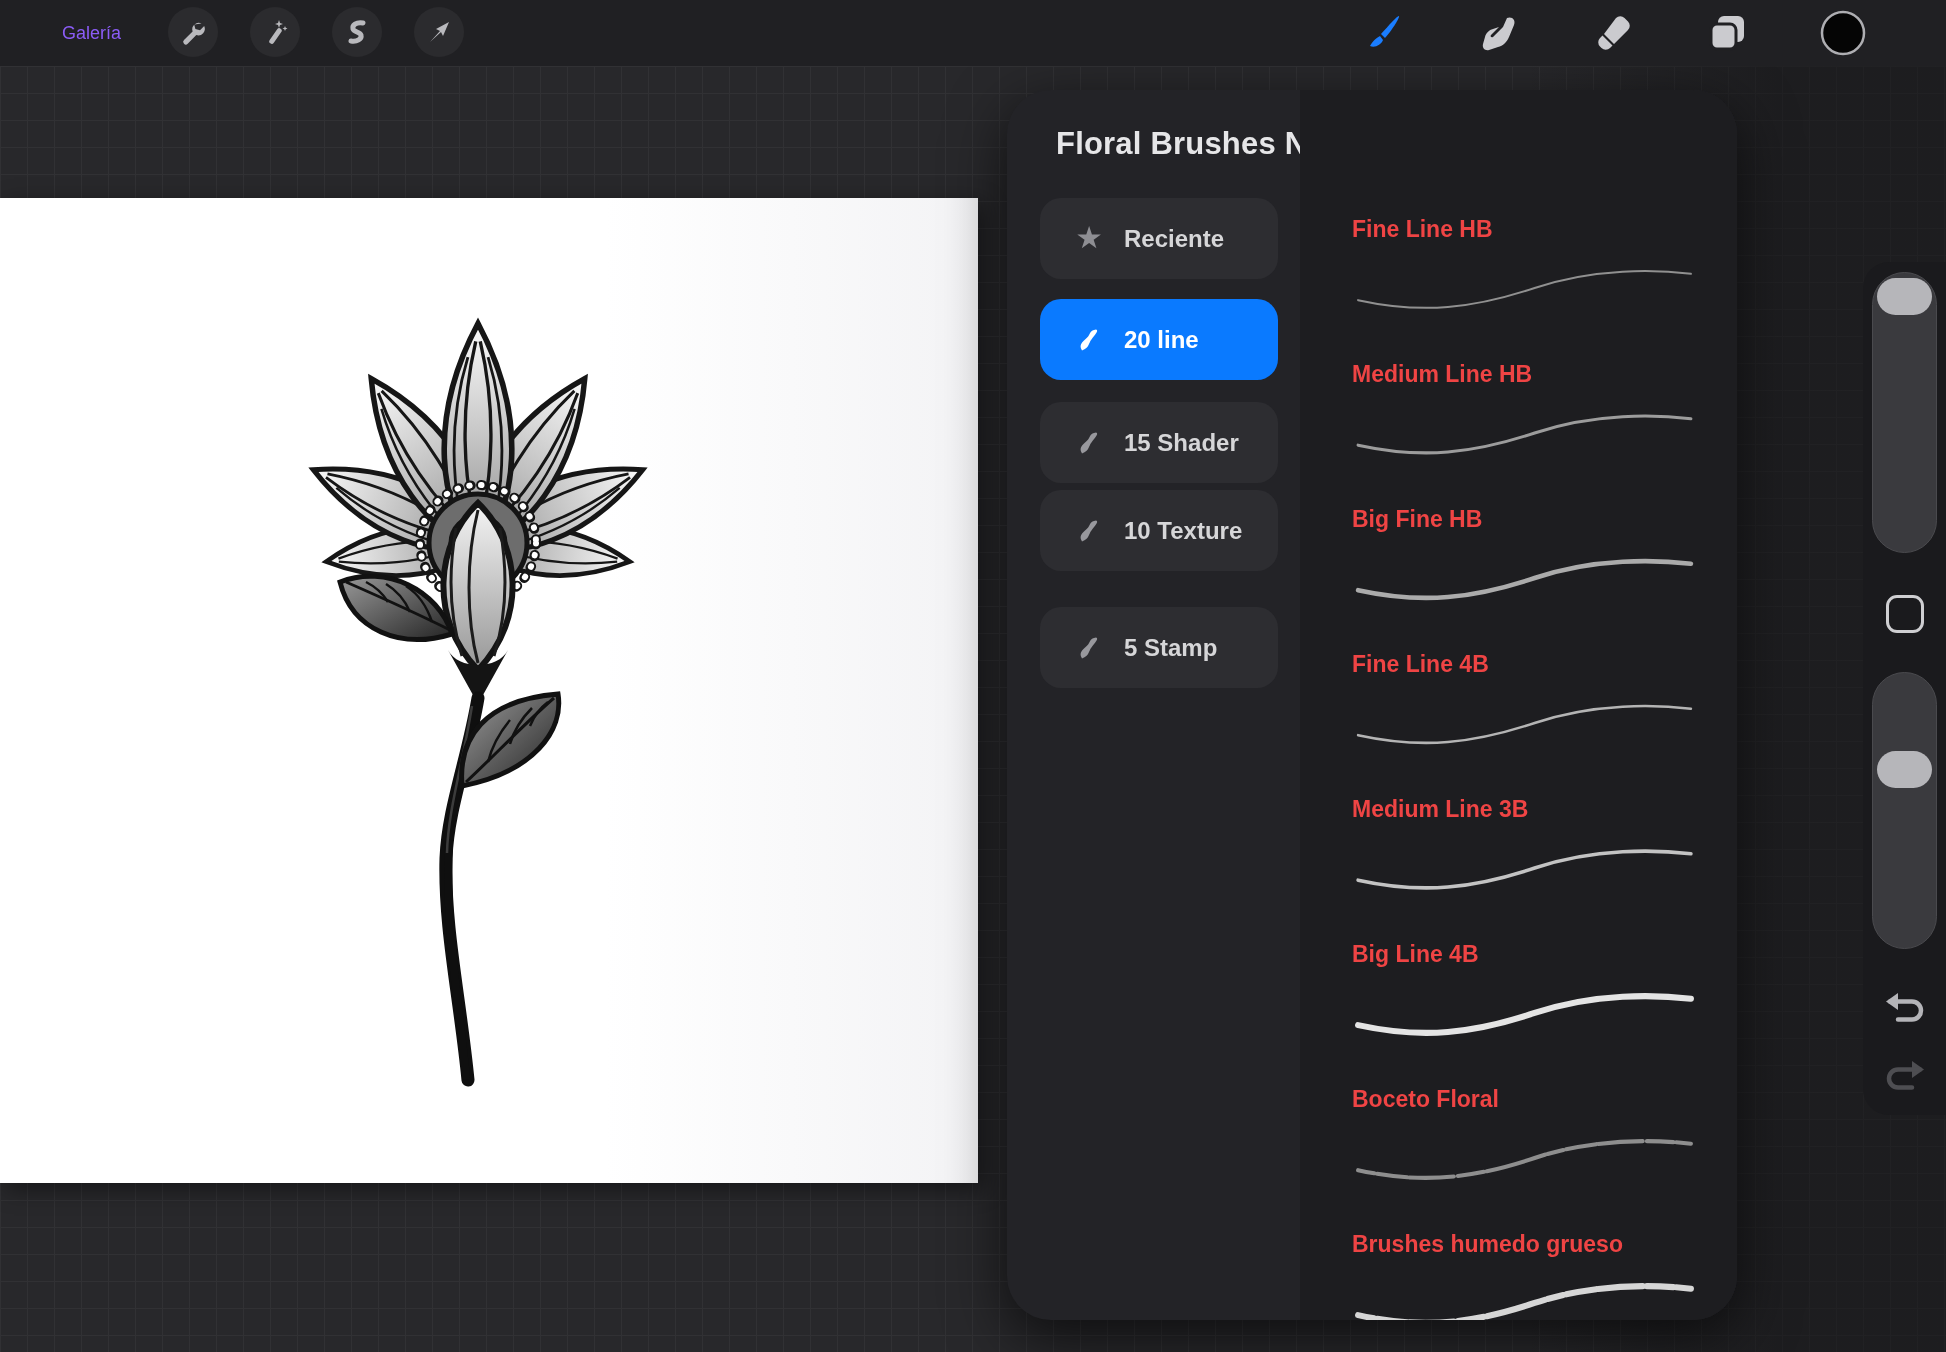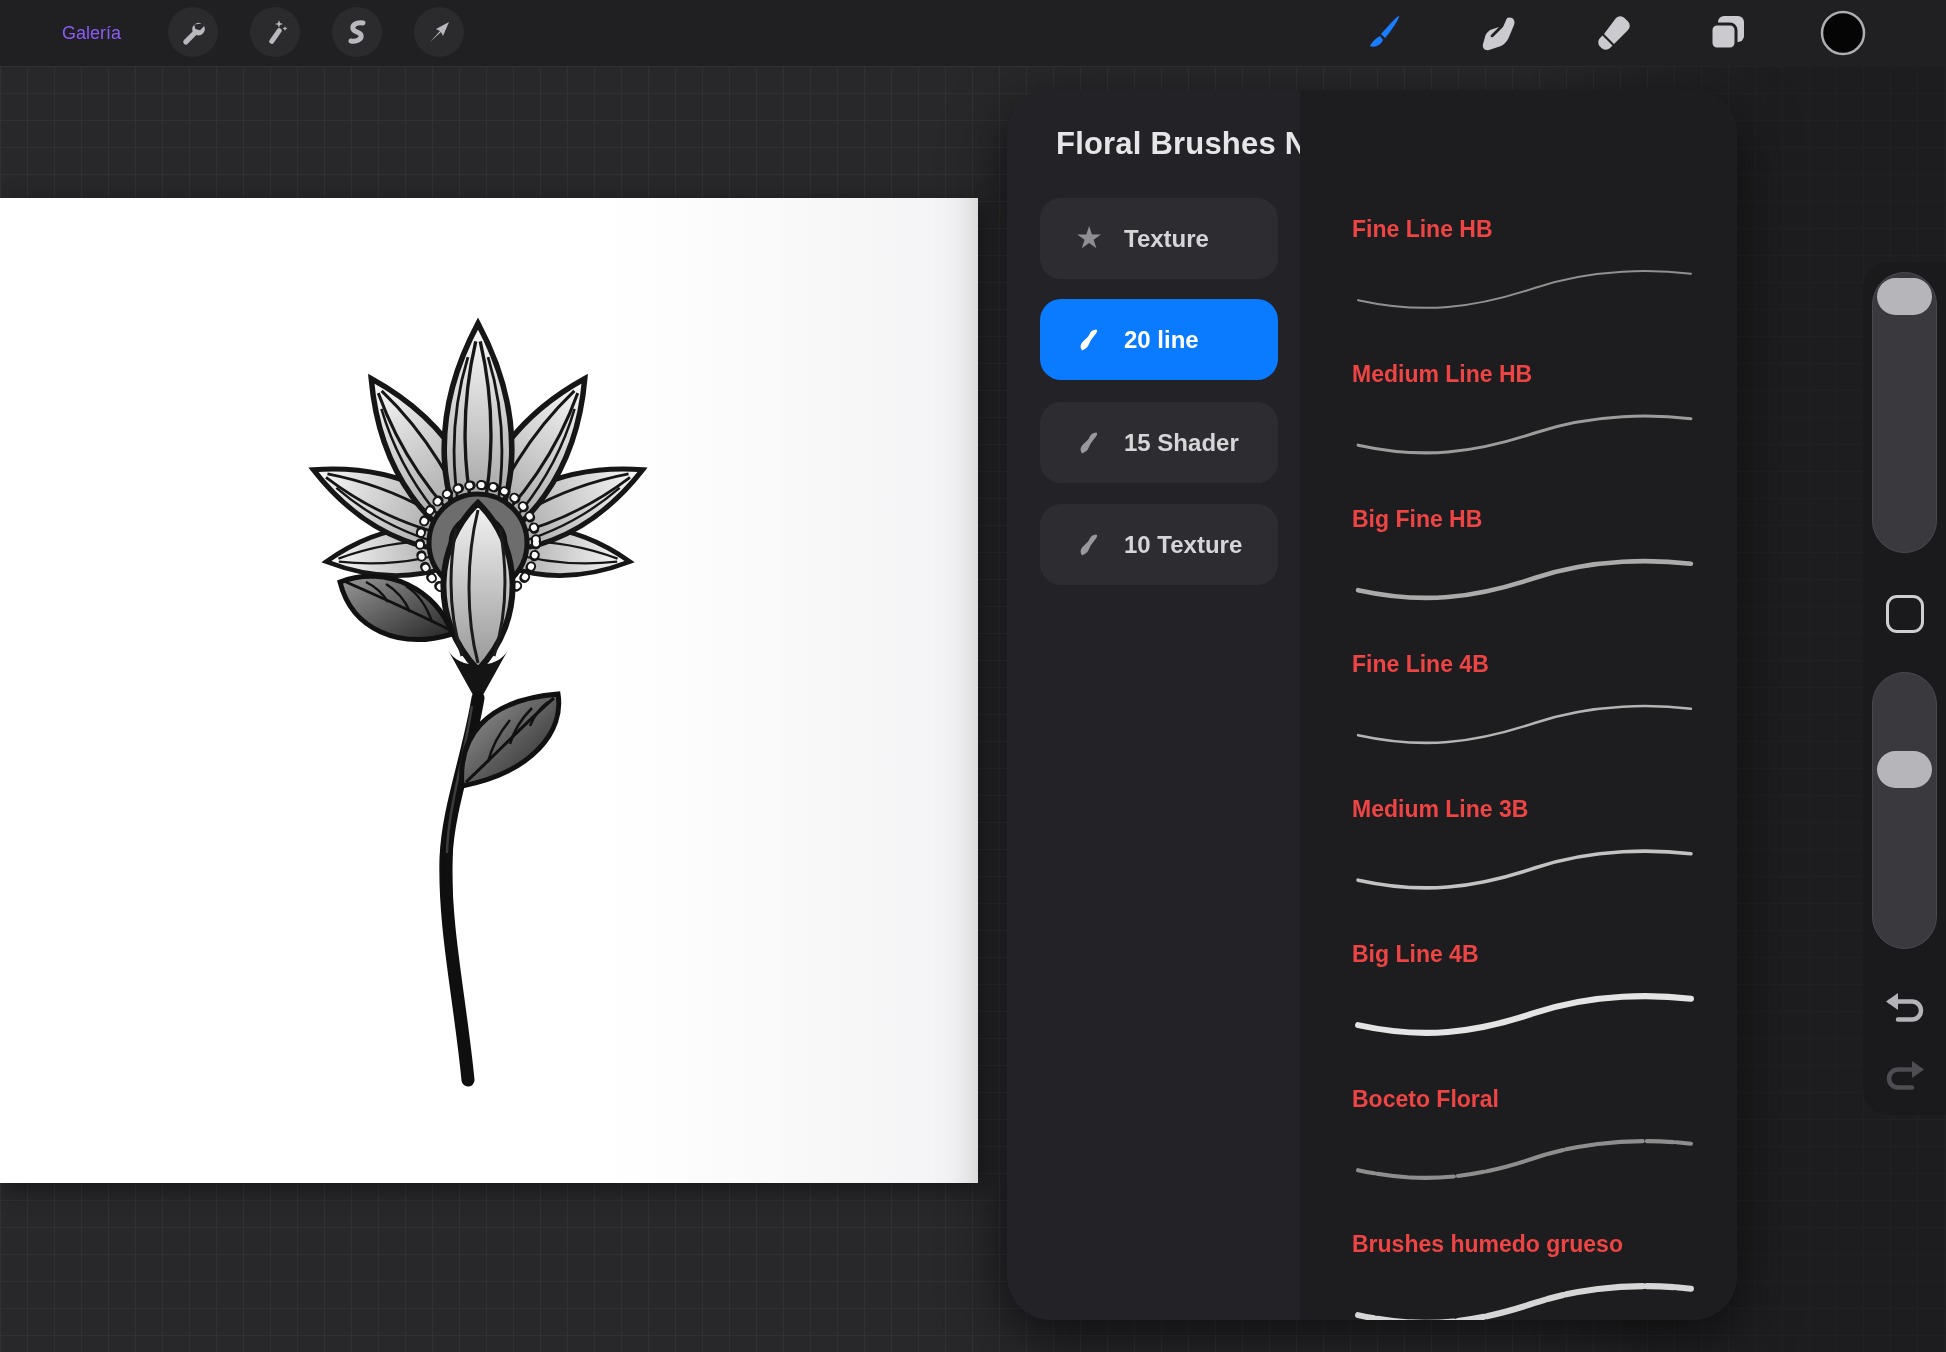--- a/index.html
+++ b/index.html
@@ -273,45 +273,53 @@
     <svg width="38" height="38" viewBox="0 0 38 38">
         <path d="M19,4 V34 M4,19 H34" stroke="currentColor" stroke-width="5" stroke-linecap="round"></path>
       </svg>
   </div>
 
   <div class="group-col">
     <div class="group-btn" style="top:108px">
       <span class="g-icon">
           <span class="star-glyph">★</span>
         </span>
-      <span>Texture</span>
+      <span>Reciente</span>
     </div>
     <div class="group-btn selected" style="top:209px">
       <span class="g-icon">
           <svg width="28" height="28" viewBox="0 0 32 32">
             <path d="M8,28 C3,20 11,17 15,12 C18,8 17,5 24,4 C28,5 22,11 19,15 C15,20 17,24 8,28 Z" fill="currentColor"></path>
           </svg>
         </span>
       <span>20 line</span>
     </div>
     <div class="group-btn" style="top:312px">
       <span class="g-icon">
           <svg width="28" height="28" viewBox="0 0 32 32">
             <path d="M8,28 C3,20 11,17 15,12 C18,8 17,5 24,4 C28,5 22,11 19,15 C15,20 17,24 8,28 Z" fill="currentColor"></path>
           </svg>
         </span>
       <span>15 Shader</span>
     </div>
-    <div class="group-btn" style="top:414px">
+    <div class="group-btn" style="top:400px">
       <span class="g-icon">
           <svg width="28" height="28" viewBox="0 0 32 32">
             <path d="M8,28 C3,20 11,17 15,12 C18,8 17,5 24,4 C28,5 22,11 19,15 C15,20 17,24 8,28 Z" fill="currentColor"></path>
           </svg>
         </span>
       <span>10 Texture</span>
+    </div>
+    <div class="group-btn" style="top:517px">
+      <span class="g-icon">
+          <svg width="28" height="28" viewBox="0 0 32 32">
+            <path d="M8,28 C3,20 11,17 15,12 C18,8 17,5 24,4 C28,5 22,11 19,15 C15,20 17,24 8,28 Z" fill="currentColor"></path>
+          </svg>
+        </span>
+      <span>5 Stamp</span>
     </div>
   </div>
 
   <div class="brush-list">
     <div class="brush-row">
       <div class="brush-name">Fine Line HB</div>
       <svg class="stroke-preview" viewBox="0 0 340 60">
           <path d="M6,40 C70,54 120,48 180,28 C240,8 300,10 334,14" stroke="#909090" stroke-width="2"></path>
         </svg>
     </div>

